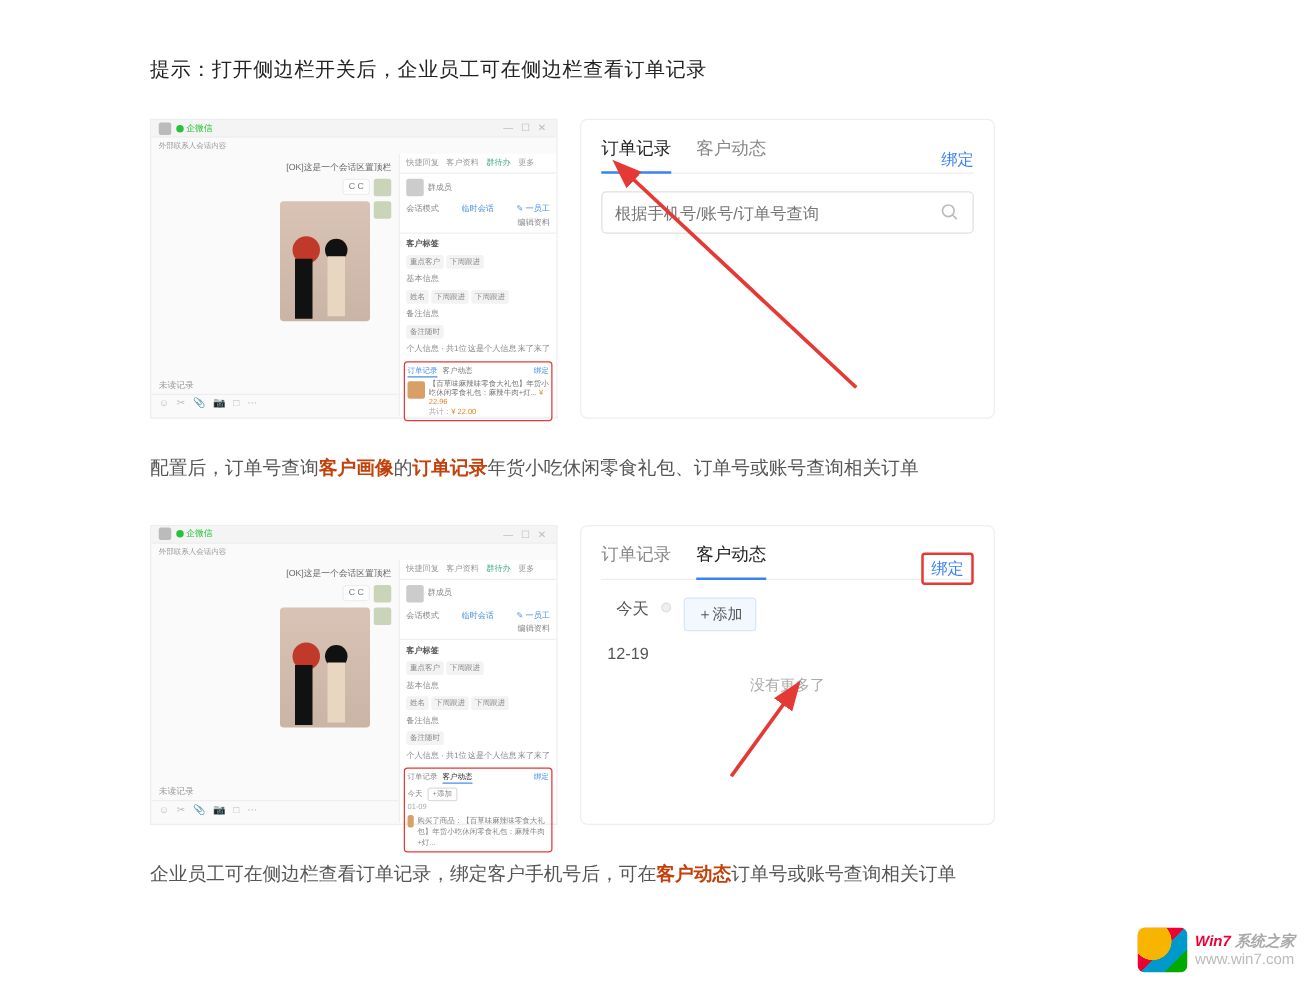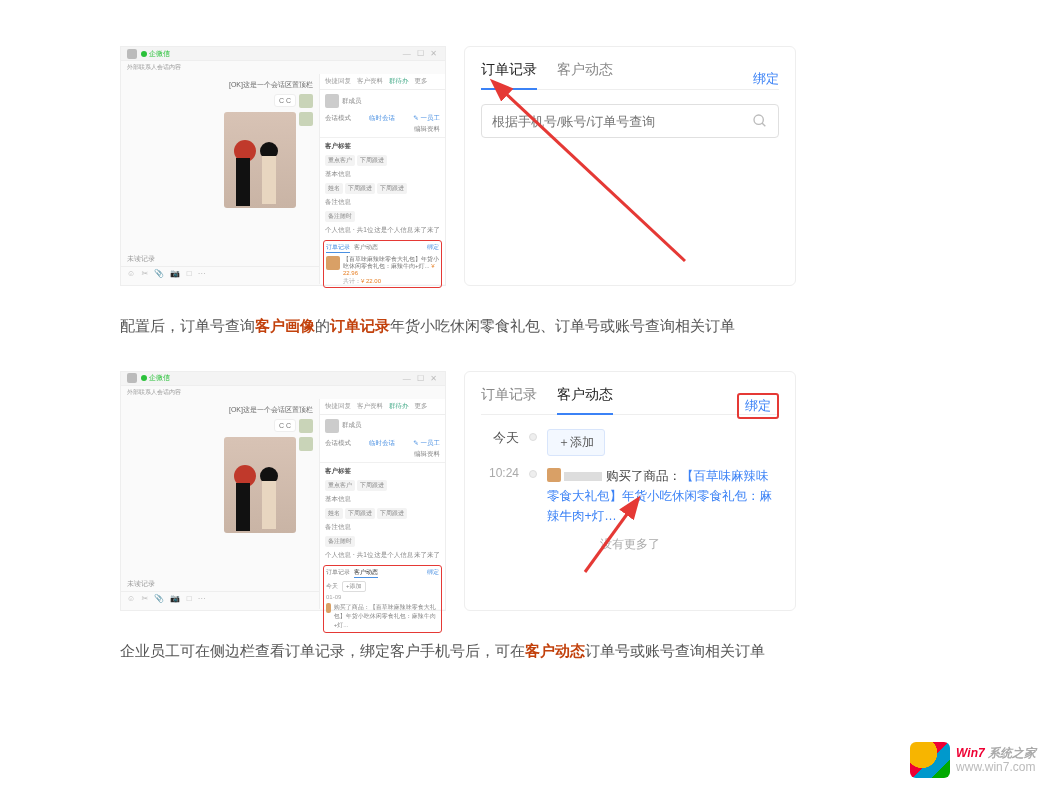--- a/index.html
+++ b/index.html
@@ -91,20 +91,21 @@
   .feed-mini .add2 { display: inline-block; border: 1px solid #ddd; padding: 0 3px; border-radius: 2px; margin-left: 4px; }
   .feed-mini .line2 { margin-top: 3px; display: flex; gap: 3px; }
   .feed-mini .thumb2 { width: 10px; height: 10px; background: #d9a066; border-radius: 2px; }
   
   svg.arrow { position: absolute; overflow: visible; }
 </style>
 </head>
 <body>
 
 <div class="container">
+  <p class="tip">提示：打开侧边栏开关后，企业员工可在侧边栏查看订单记录</p>
 
   <div class="row">
 
     <div class="chat-panel">
       <div class="chat-top">
         <span class="dot"></span>
           <span class="greendot"></span>
           <span class="green">企微信</span>
         <span class="winbtn">— ☐ ✕</span>
       </div>
@@ -311,27 +312,21 @@
         <span class="tab active">客户动态</span>
       </div>
       <span style="float:right;margin-top:-36px;"><span class="red-outline" style="color:#3b82f6;font-size:13px;">绑定</span></span>
       <div class="timeline">
         <div class="tl-row">
           <div class="tl-left">今天</div>
           <span class="tl-dot"></span>
           <button class="tl-addbtn">＋添加</button>
         </div>
         <div class="tl-row">
-          <div class="tl-left g">10:24</div>
-          <span class="tl-dot"></span>
-          <div class="tl-content">
-            <span class="pav"></span>
-            <span class="nm"></span>
-            <span>购买了商品：</span><span class="link">【百草味麻辣味零食大礼包】年货小吃休闲零食礼包：麻辣牛肉+灯…</span>
-          </div>
+          <div class="tl-left">12-19</div>
         </div>
         <div class="nomore">没有更多了</div>
       </div>
       <svg class="arrow" style="left:110px; top:130px;" width="100" height="80">
         <defs>
             <marker id="ah2" markerWidth="10" markerHeight="10" refX="2" refY="3" orient="auto">
               <path d="M0,0 L0,6 L8,3 z" fill="#e53935"></path>
             </marker>
           </defs>
         <line x1="10" y1="70" x2="55" y2="8" stroke="#e53935" stroke-width="3" marker-end="url(#ah2)"></line>

